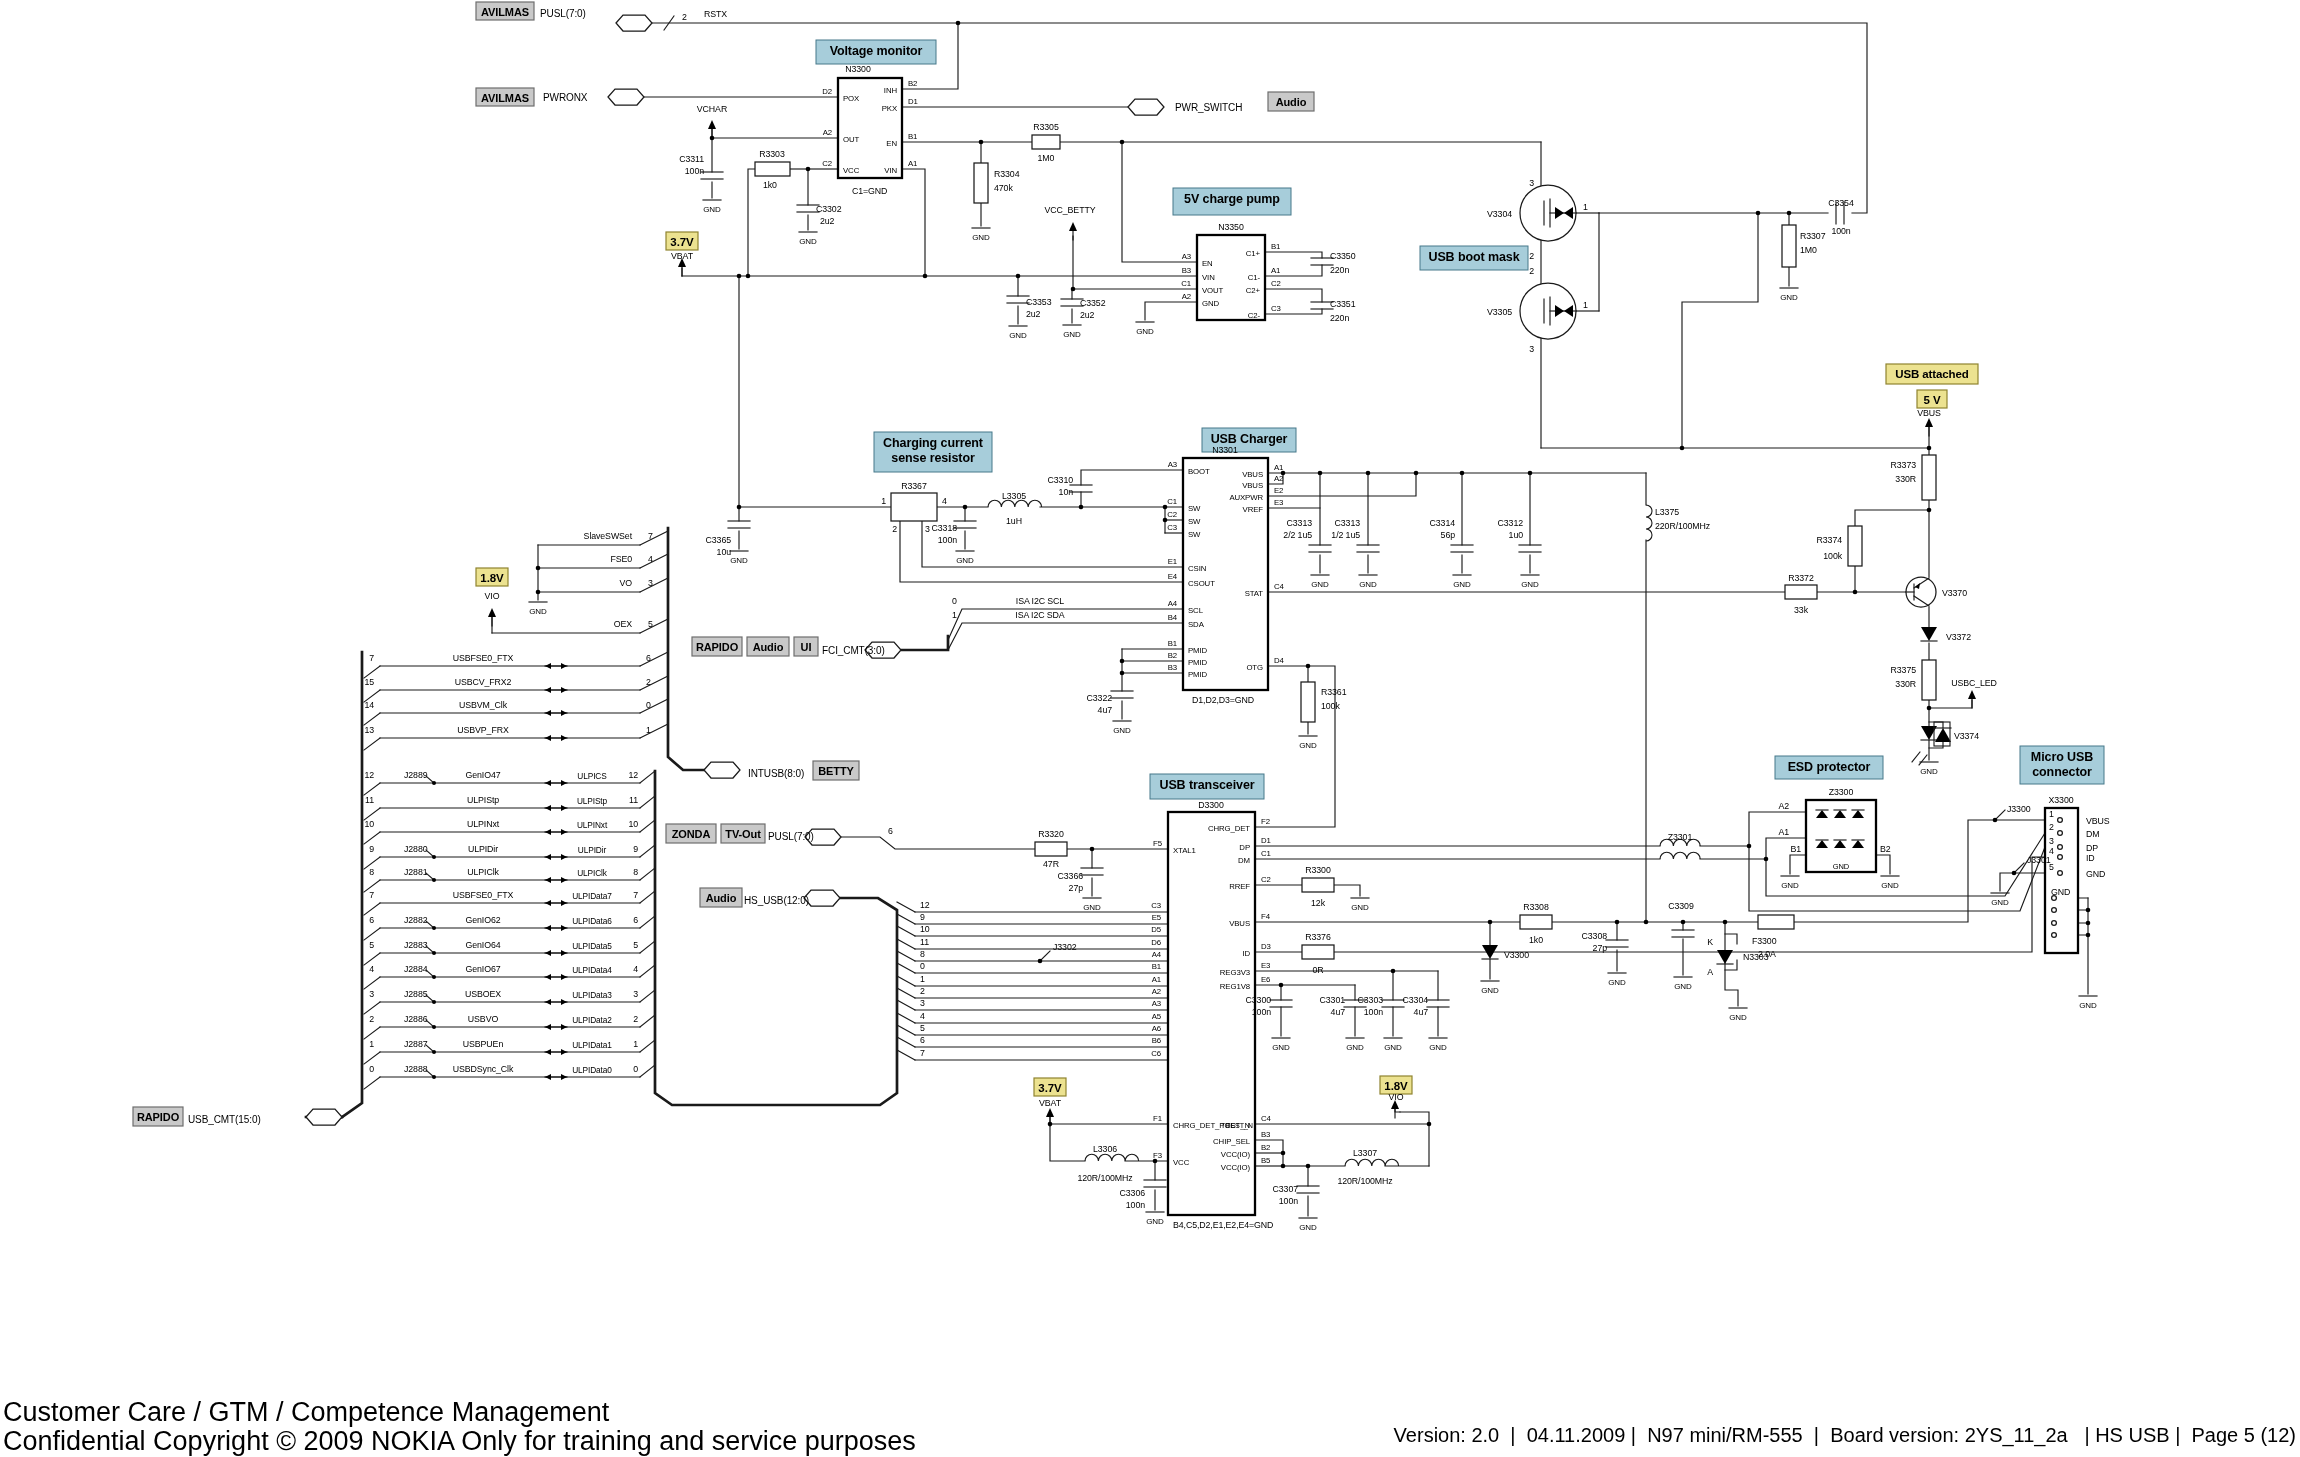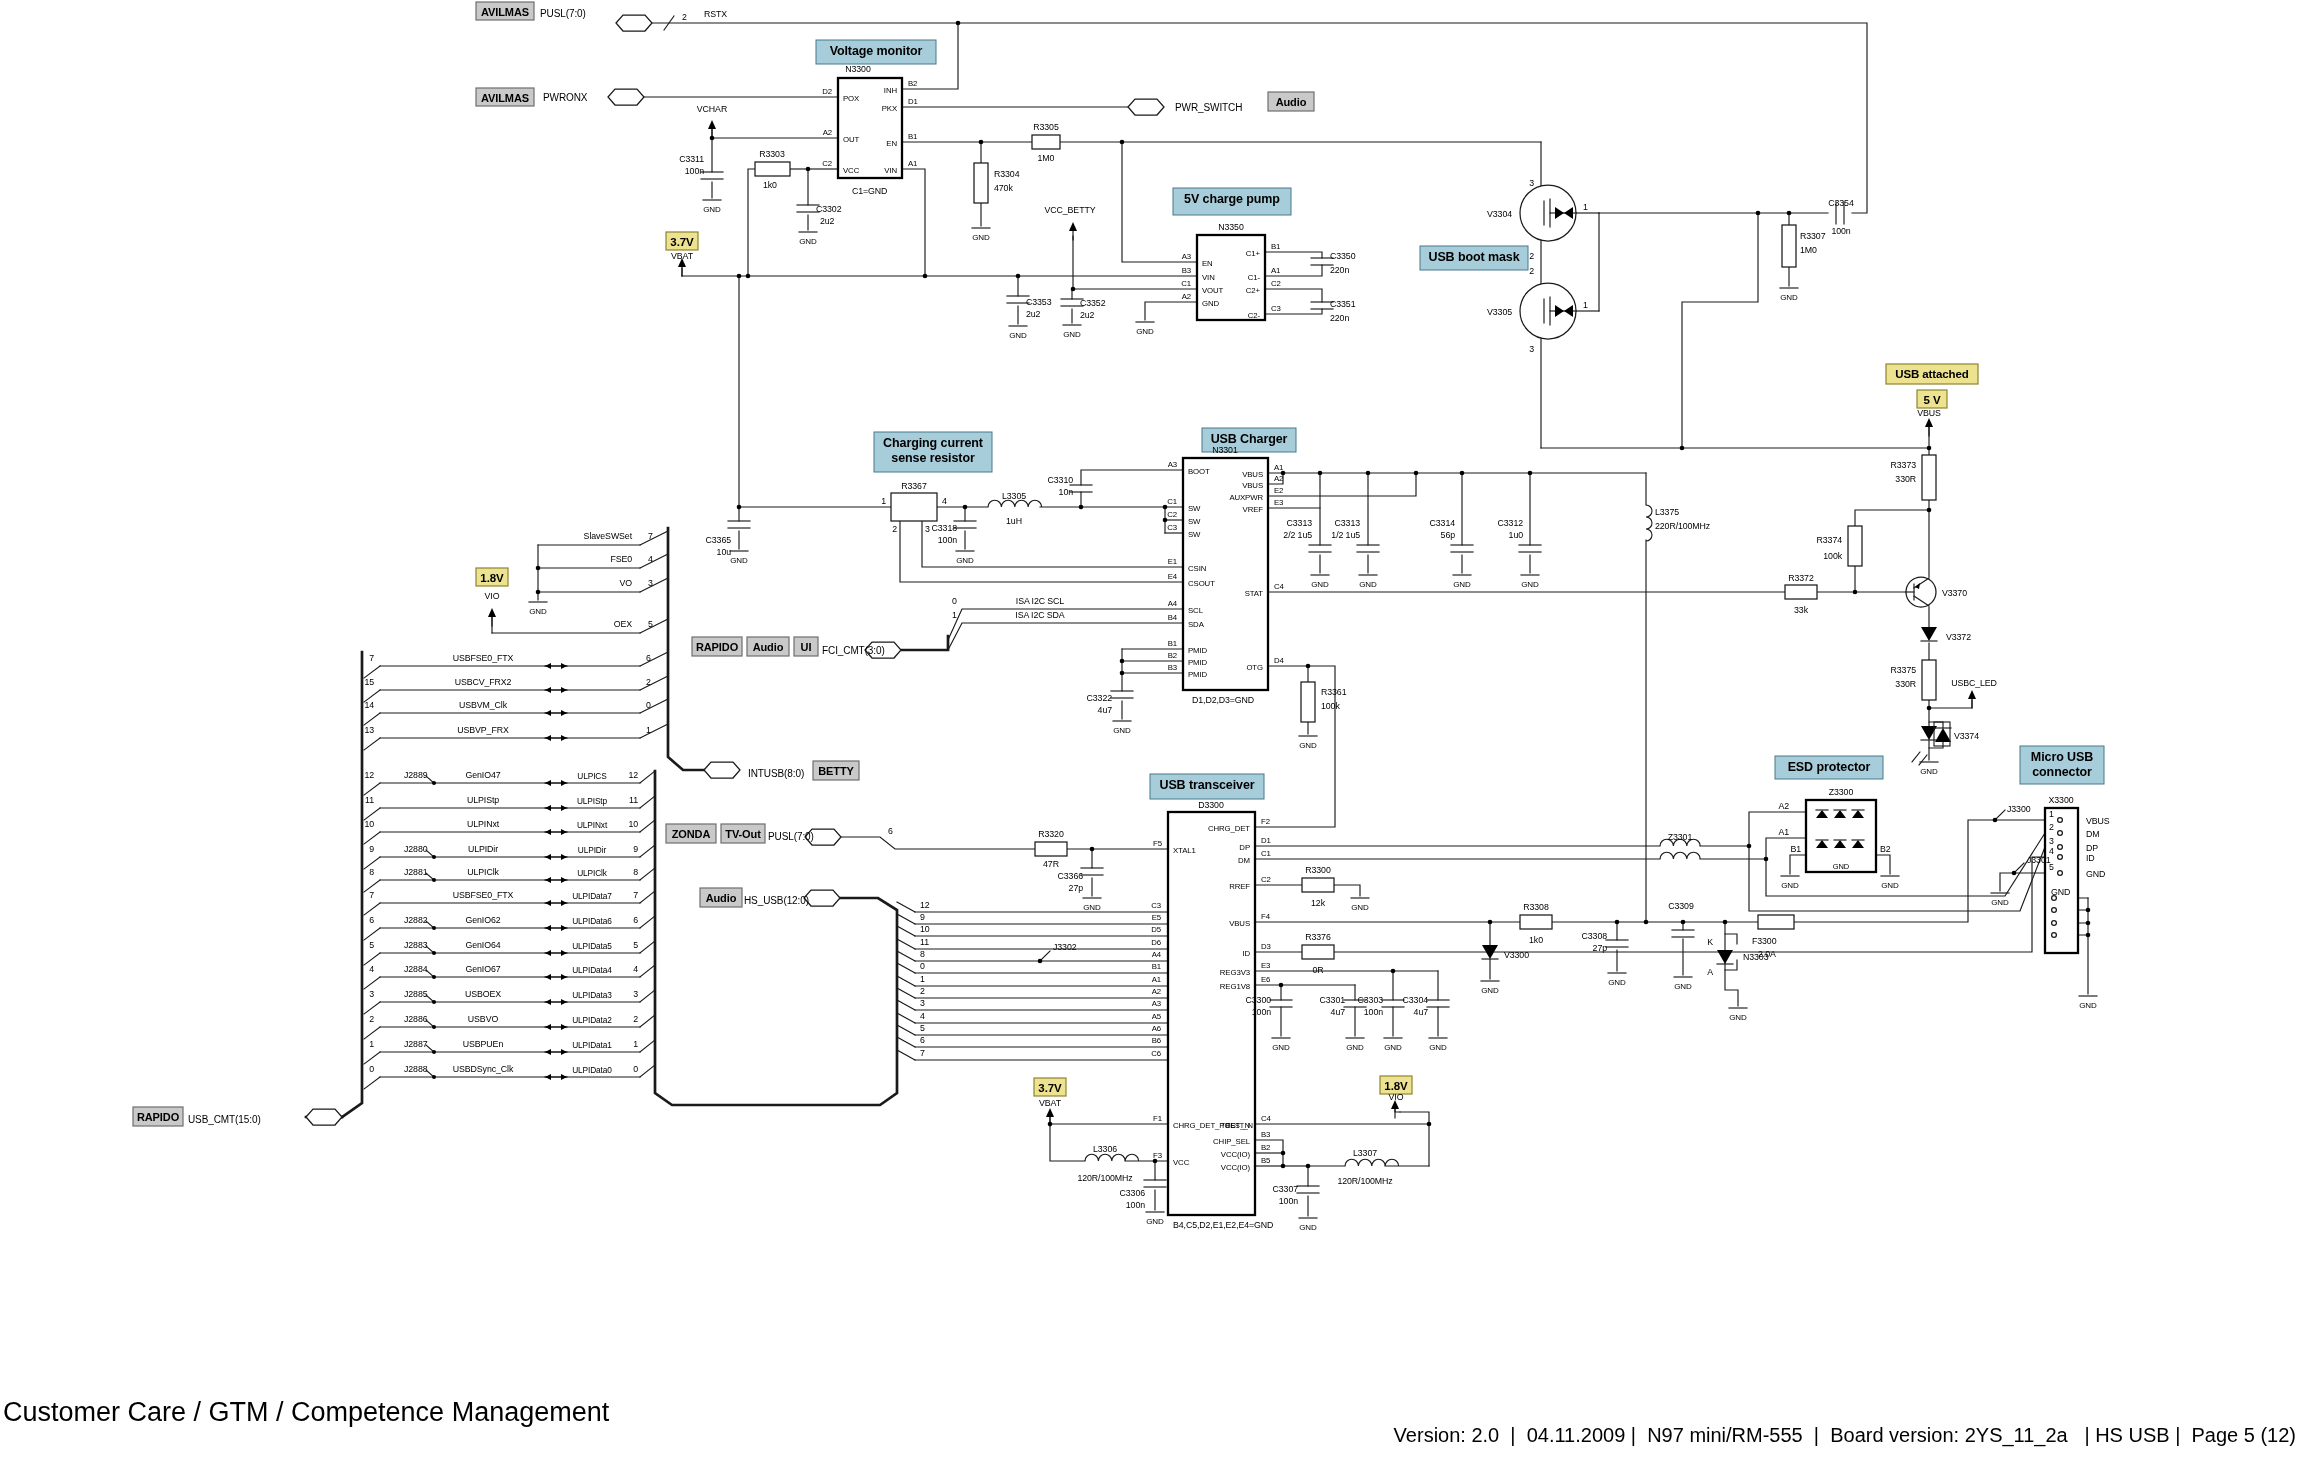--- a/index.html
+++ b/index.html
@@ -1035,15 +1035,15 @@
       <text x="2049" y="870" text-anchor="start" font-size="8.8" font-weight="normal">5</text>
       <text x="2086" y="824" text-anchor="start" font-size="8.8" font-weight="normal">VBUS</text>
       <text x="2086" y="837" text-anchor="start" font-size="8.8" font-weight="normal">DM</text>
       <text x="2086" y="851" text-anchor="start" font-size="8.8" font-weight="normal">DP</text>
       <text x="2086" y="861" text-anchor="start" font-size="8.8" font-weight="normal">ID</text>
       <text x="2086" y="877" text-anchor="start" font-size="8.8" font-weight="normal">GND</text>
       <text x="2051" y="895" text-anchor="start" font-size="8.8" font-weight="normal">GND</text>
       <text x="2007" y="812" text-anchor="start" font-size="8.8" font-weight="normal">J3300</text>
       <text x="2027" y="863" text-anchor="start" font-size="8.8" font-weight="normal">J3301</text>
     </svg>
-  <div class="foot" id="footL"><div>Customer Care / GTM / Competence Management</div></div>
+  <div class="foot" id="footL"><div>Customer Care / GTM / Competence Management</div><div>Confidential Copyright © 2009 NOKIA Only for training and service purposes</div></div>
   <div class="foot" id="footR">Version: 2.0  |  04.11.2009 |  N97 mini/RM-555  |  Board version: 2YS_11_2a   | HS USB |  Page 5 (12)</div>
 </div>
 
 </body></html>

